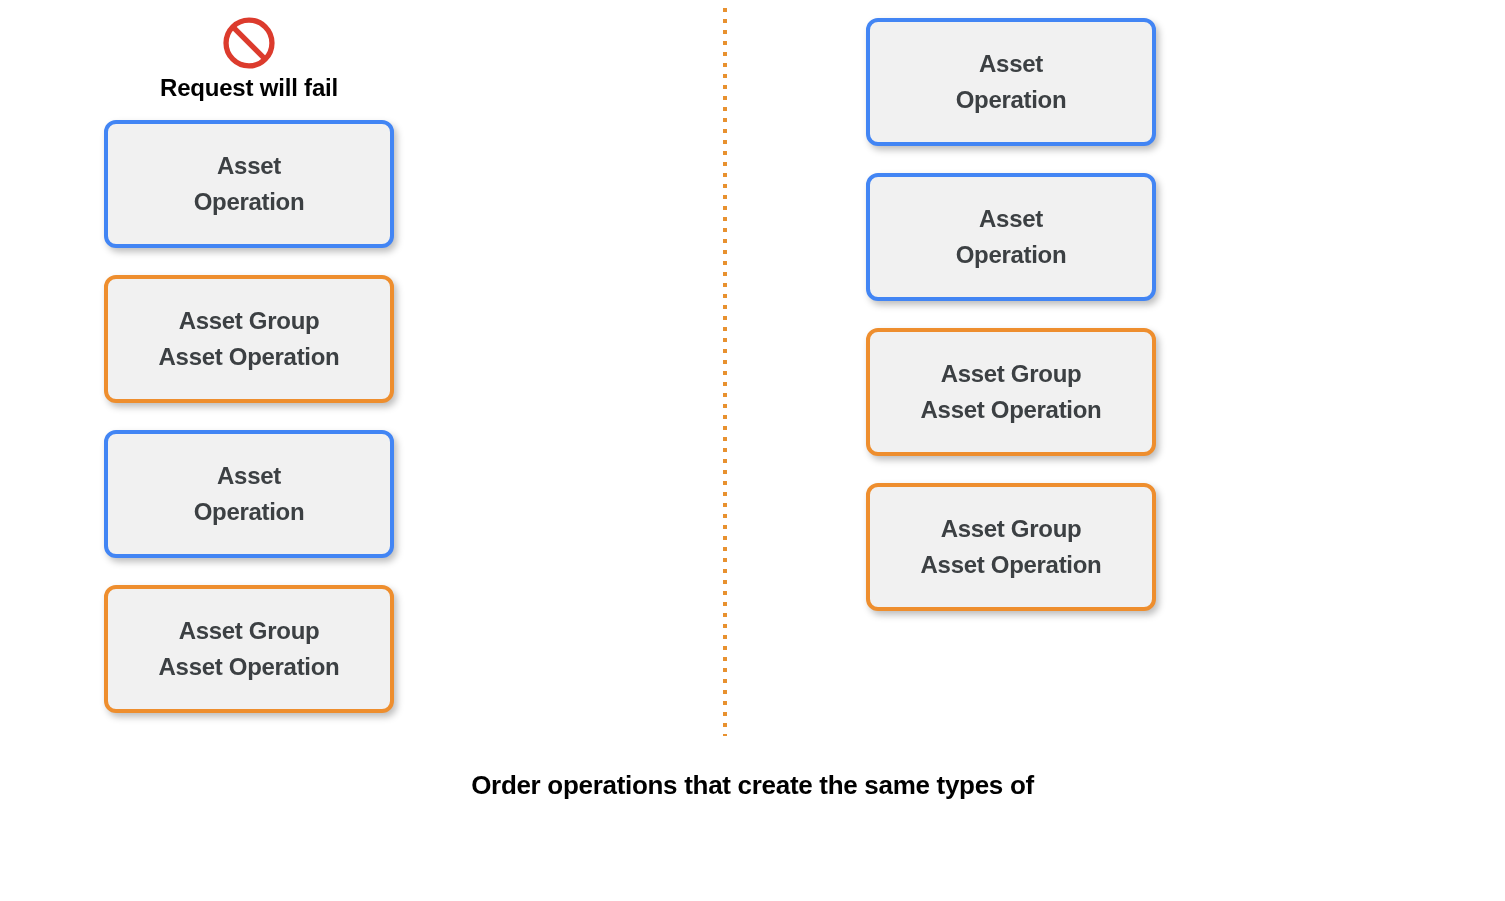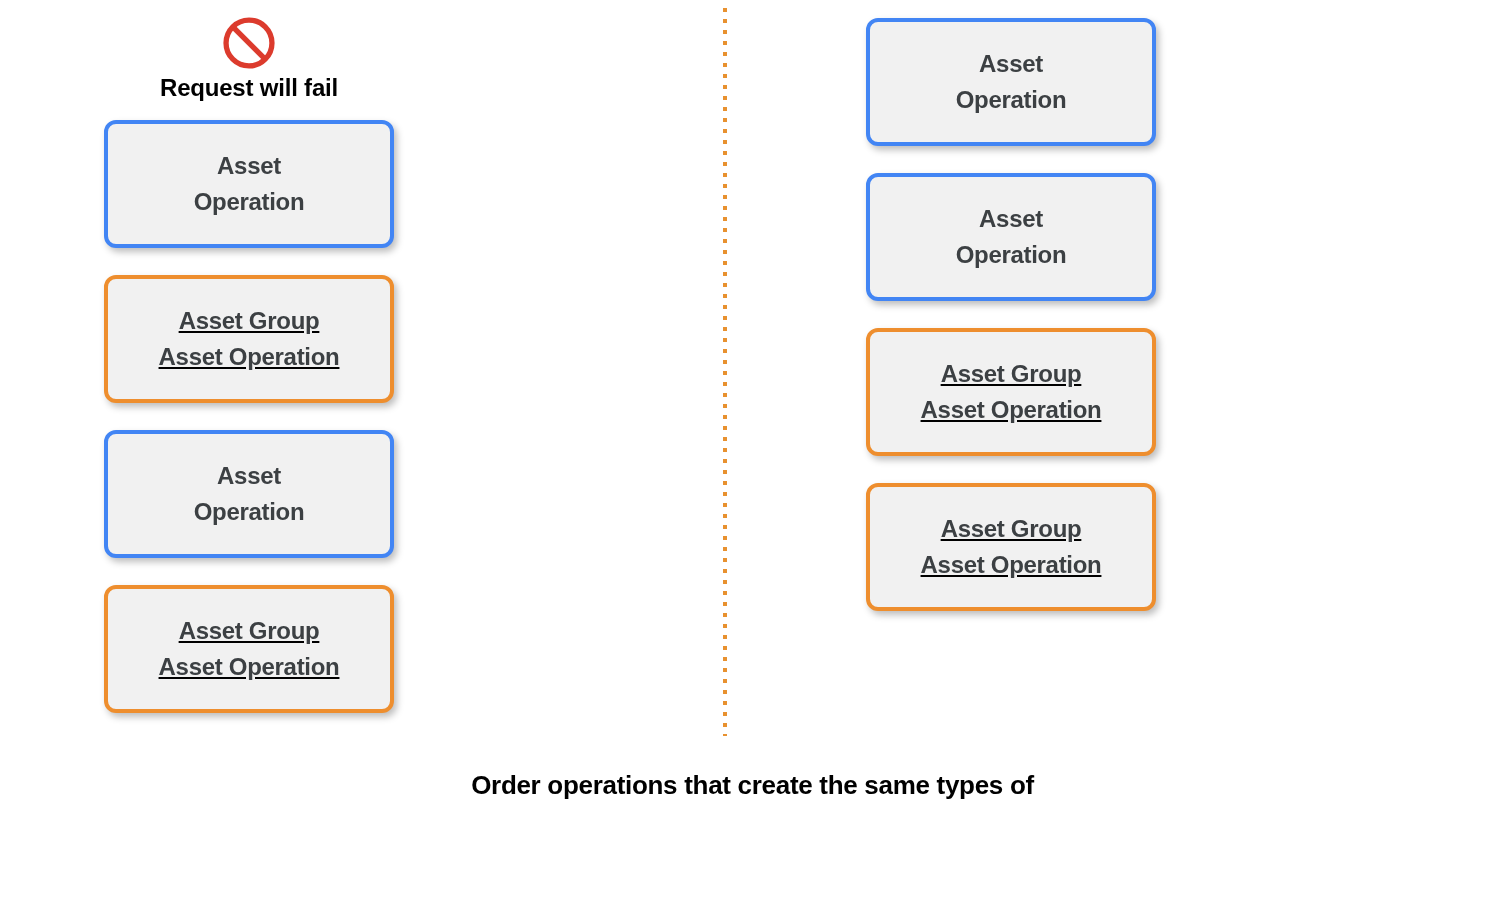--- a/index.html
+++ b/index.html
@@ -95,21 +95,21 @@
     border: 4px solid #4285f4;
     background: #f1f1f1;
     display: flex;
     flex-direction: column;
     align-items: center;
     justify-content: center;
     box-shadow: 3px 4px 7px rgba(0,0,0,0.26);
   }
 
   .op-box.blue   { border-color: #4285f4; }
-  .op-box.orange { border-color: #ee8e2e; text-decoration: underline; }
+  .op-box.orange { border-color: #ee8e2e; }
 
   .op-line {
     font-size: 24px;
     font-weight: bold;
     color: #3c4043;
     line-height: 36px;
     letter-spacing: -0.3px;
     white-space: nowrap;
     text-align: center;
   }

